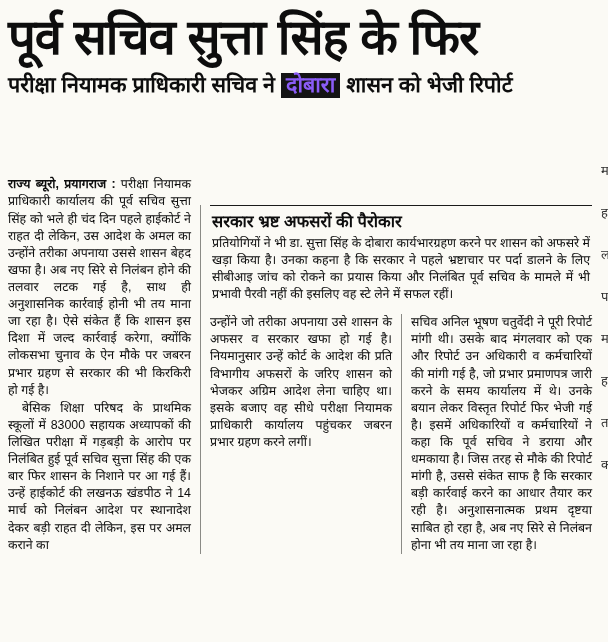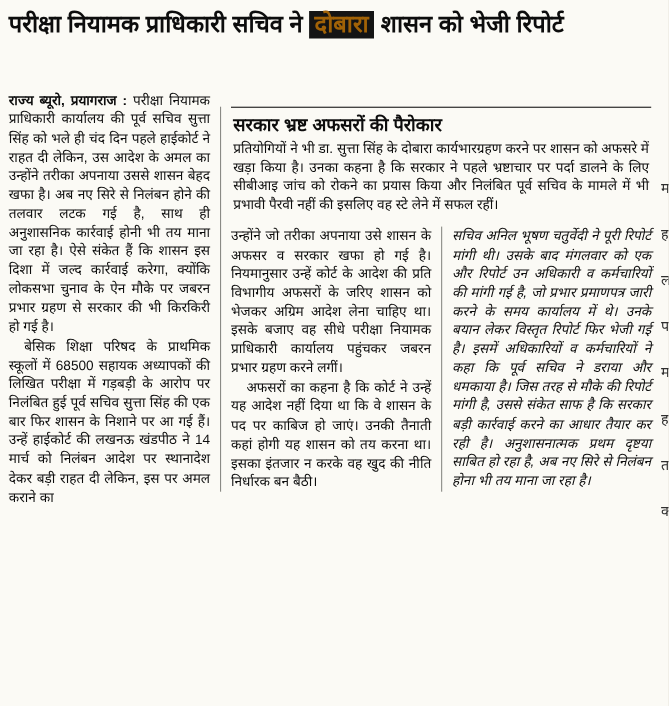--- a/index.html
+++ b/index.html
@@ -23,26 +23,26 @@
   .headline .hl-line{display:block;}
   .subhead{
     font-size:21.5px;
     font-weight:700;
     line-height:1.35;
     margin:2px 0 6px 0;
     white-space:nowrap;
   }
   .subhead .hl-word{
     background:#141414;
-    color:#a16207;
+    color:#8b5cf6;
     padding:0 5px 1px 5px;
   }
   .body-grid{
     display:flex;
-    align-items:center;
+    align-items:flex-end;
     margin-top:16px;
     height:438px;
   }
   .col-left{
     width:192px;
     flex:none;
     padding-right:9px;
     box-sizing:border-box;
   }
   .right-area{
@@ -70,21 +70,20 @@
   .col-mid{
     width:50%;
     padding-right:9px;
     box-sizing:border-box;
   }
   .col-right{
     width:50%;
     border-left:1px solid #8a8a85;
     padding-left:9px;
     box-sizing:border-box;
-    font-style:italic;
   }
   p.body-para{
     margin:0;
     font-size:12.4px;
     line-height:1.38;
     text-align:justify;
     text-justify:inter-word;
   }
   p.body-para + p.body-para{ text-indent:14px; margin-top:1px; }
   .dateline{ font-weight:800; }
@@ -100,44 +99,44 @@
     white-space:nowrap;
   }
   .edge-strip span{display:block;}
 </style>
 </head>
 <body>
 
 <div class="page">
 
   <h1 class="headline">
+    <span class="hl-line">पूर्व सचिव सुत्ता सिंह के फिर</span>
   </h1>
 
   <div class="subhead">
     <span>परीक्षा नियामक प्राधिकारी सचिव ने </span><span class="hl-word">दोबारा</span><span> शासन को भेजी रिपोर्ट</span>
   </div>
 
   <div class="body-grid">
 
     <div class="col-left">
       <p class="body-para"><b class="dateline">राज्य ब्यूरो, प्रयागराज :</b> <span>परीक्षा नियामक प्राधिकारी कार्यालय की पूर्व सचिव सुत्ता सिंह को भले ही चंद दिन पहले हाईकोर्ट ने राहत दी लेकिन, उस आदेश के अमल का उन्होंने तरीका अपनाया उससे शासन बेहद खफा है। अब नए सिरे से निलंबन होने की तलवार लटक गई है, साथ ही अनुशासनिक कार्रवाई होनी भी तय माना जा रहा है। ऐसे संकेत हैं कि शासन इस दिशा में जल्द कार्रवाई करेगा, क्योंकि लोकसभा चुनाव के ऐन मौके पर जबरन प्रभार ग्रहण से सरकार की भी किरकिरी हो गई है।</span></p>
-      <p class="body-para">बेसिक शिक्षा परिषद के प्राथमिक स्कूलों में 68500 सहायक अध्यापकों की लिखित परीक्षा में गड़बड़ी के आरोप पर निलंबित हुई पूर्व सचिव सुत्ता सिंह की एक बार फिर शासन के निशाने पर आ गई हैं। उन्हें हाईकोर्ट की लखनऊ खंडपीठ ने 14 मार्च को निलंबन आदेश पर स्थानादेश देकर बड़ी राहत दी लेकिन, इस पर अमल कराने का</p>
+      <p class="body-para">बेसिक शिक्षा परिषद के प्राथमिक स्कूलों में 83000 सहायक अध्यापकों की लिखित परीक्षा में गड़बड़ी के आरोप पर निलंबित हुई पूर्व सचिव सुत्ता सिंह की एक बार फिर शासन के निशाने पर आ गई हैं। उन्हें हाईकोर्ट की लखनऊ खंडपीठ ने 14 मार्च को निलंबन आदेश पर स्थानादेश देकर बड़ी राहत दी लेकिन, इस पर अमल कराने का</p>
     </div>
 
     <div class="right-area">
 
       <div class="side-box">
         <p class="box-title">सरकार भ्रष्ट अफसरों की पैरोकार</p>
         <p class="body-para">प्रतियोगियों ने भी डा. सुत्ता सिंह के दोबारा कार्यभारग्रहण करने पर शासन को अफसरे में खड़ा किया है। उनका कहना है कि सरकार ने पहले भ्रष्टाचार पर पर्दा डालने के लिए सीबीआइ जांच को रोकने का प्रयास किया और निलंबित पूर्व सचिव के मामले में भी प्रभावी पैरवी नहीं की इसलिए वह स्टे लेने में सफल रहीं।</p>
       </div>
 
       <div class="two-cols">
         <div class="col-mid">
           <p class="body-para">उन्होंने जो तरीका अपनाया उसे शासन के अफसर व सरकार खफा हो गई है। नियमानुसार उन्हें कोर्ट के आदेश की प्रति विभागीय अफसरों के जरिए शासन को भेजकर अग्रिम आदेश लेना चाहिए था। इसके बजाए वह सीधे परीक्षा नियामक प्राधिकारी कार्यालय पहुंचकर जबरन प्रभार ग्रहण करने लगीं।</p>
-          <p class="body-para">अफसरों का कहना है कि कोर्ट ने उन्हें यह आदेश नहीं दिया था कि वे शासन के पद पर काबिज हो जाएं। उनकी तैनाती कहां होगी यह शासन को तय करना था। इसका इंतजार न करके वह खुद की नीति निर्धारक बन बैठी।</p>
         </div>
         <div class="col-right">
           <p class="body-para">सचिव अनिल भूषण चतुर्वेदी ने पूरी रिपोर्ट मांगी थी। उसके बाद मंगलवार को एक और रिपोर्ट उन अधिकारी व कर्मचारियों की मांगी गई है, जो प्रभार प्रमाणपत्र जारी करने के समय कार्यालय में थे। उनके बयान लेकर विस्तृत रिपोर्ट फिर भेजी गई है। इसमें अधिकारियों व कर्मचारियों ने कहा कि पूर्व सचिव ने डराया और धमकाया है। जिस तरह से मौके की रिपोर्ट मांगी है, उससे संकेत साफ है कि सरकार बड़ी कार्रवाई करने का आधार तैयार कर रही है। अनुशासनात्मक प्रथम दृष्टया साबित हो रहा है, अब नए सिरे से निलंबन होना भी तय माना जा रहा है।</p>
         </div>
       </div>
 
     </div>
   </div>
 
   <div class="edge-strip">

